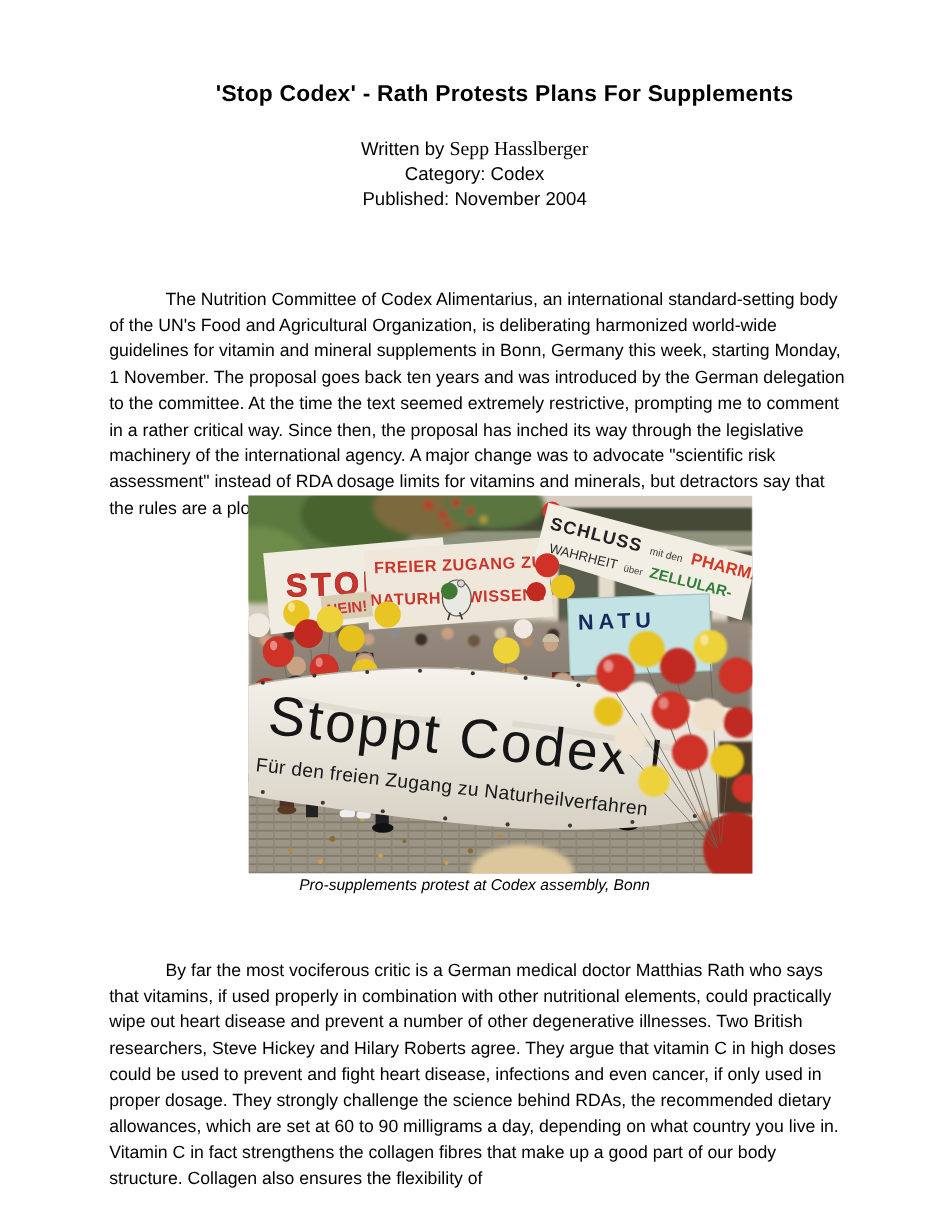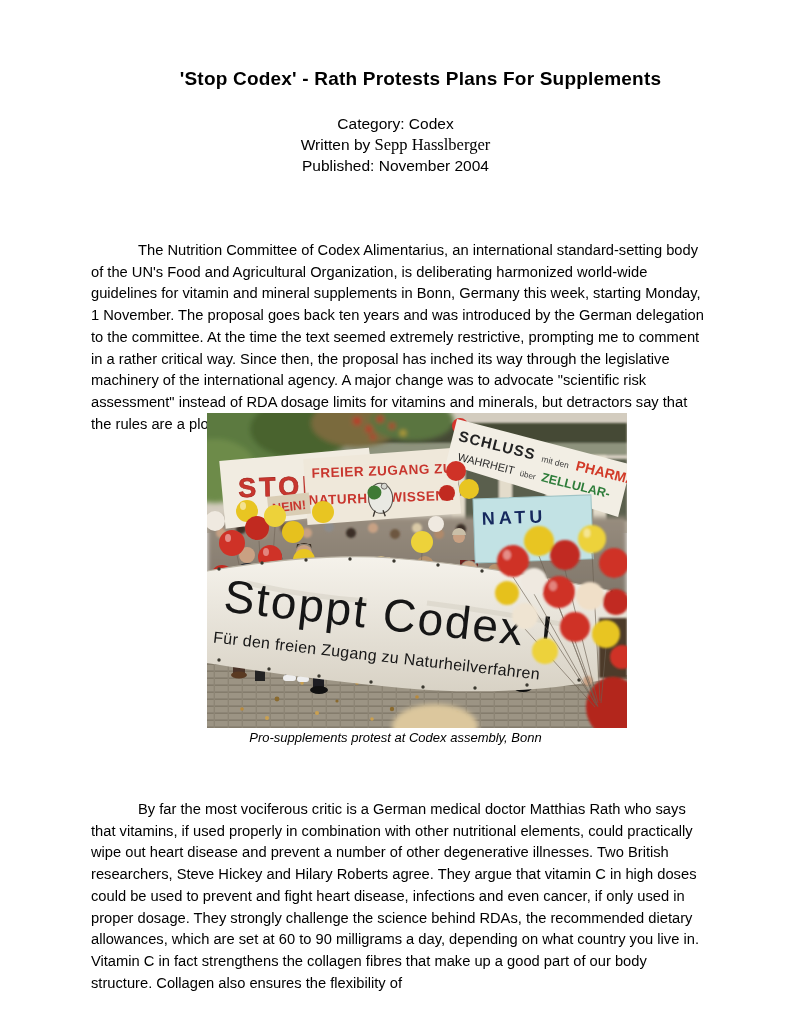--- a/index.html
+++ b/index.html
@@ -18,22 +18,22 @@
   .marker{font-weight:bold;}
 </style>
 </head>
 <body>
 
 <div class="page">
 
   <div class="title">'Stop Codex' - Rath Protests Plans For Supplements</div>
 
   <div class="byline">
+    <div><span>Written by</span> <span class="serif">Sepp Hasslberger</span></div>
     <div>Category: Codex</div>
-    <div><span>Written by</span> <span class="serif">Sepp Hasslberger</span></div>
     <div>Published: November 2004</div>
   </div>
 
   <p class="para p1">The Nutrition Committee of Codex Alimentarius, an international standard-setting body of the UN's Food and Agricultural Organization, is deliberating harmonized world-wide guidelines for vitamin and mineral supplements in Bonn, Germany this week, starting Monday, 1 November. The proposal goes back ten years and was introduced by the German delegation to the committee. At the time the text seemed extremely restrictive, prompting me to comment in a rather critical way. Since then, the proposal has inched its way through the legislative machinery of the international agency. A major change was to advocate "scientific risk assessment" instead of RDA dosage limits for vitamins and minerals, but detractors say that the rules are a ploy to drastically limit supplement use.</p>
 
   <div class="figure">
     <svg width="420" height="315" viewBox="0 0 420 315">
       <defs>
         <filter id="b1" x="-20%" y="-20%" width="140%" height="140%">
             <feGaussianBlur stdDeviation="1.1"></feGaussianBlur>

